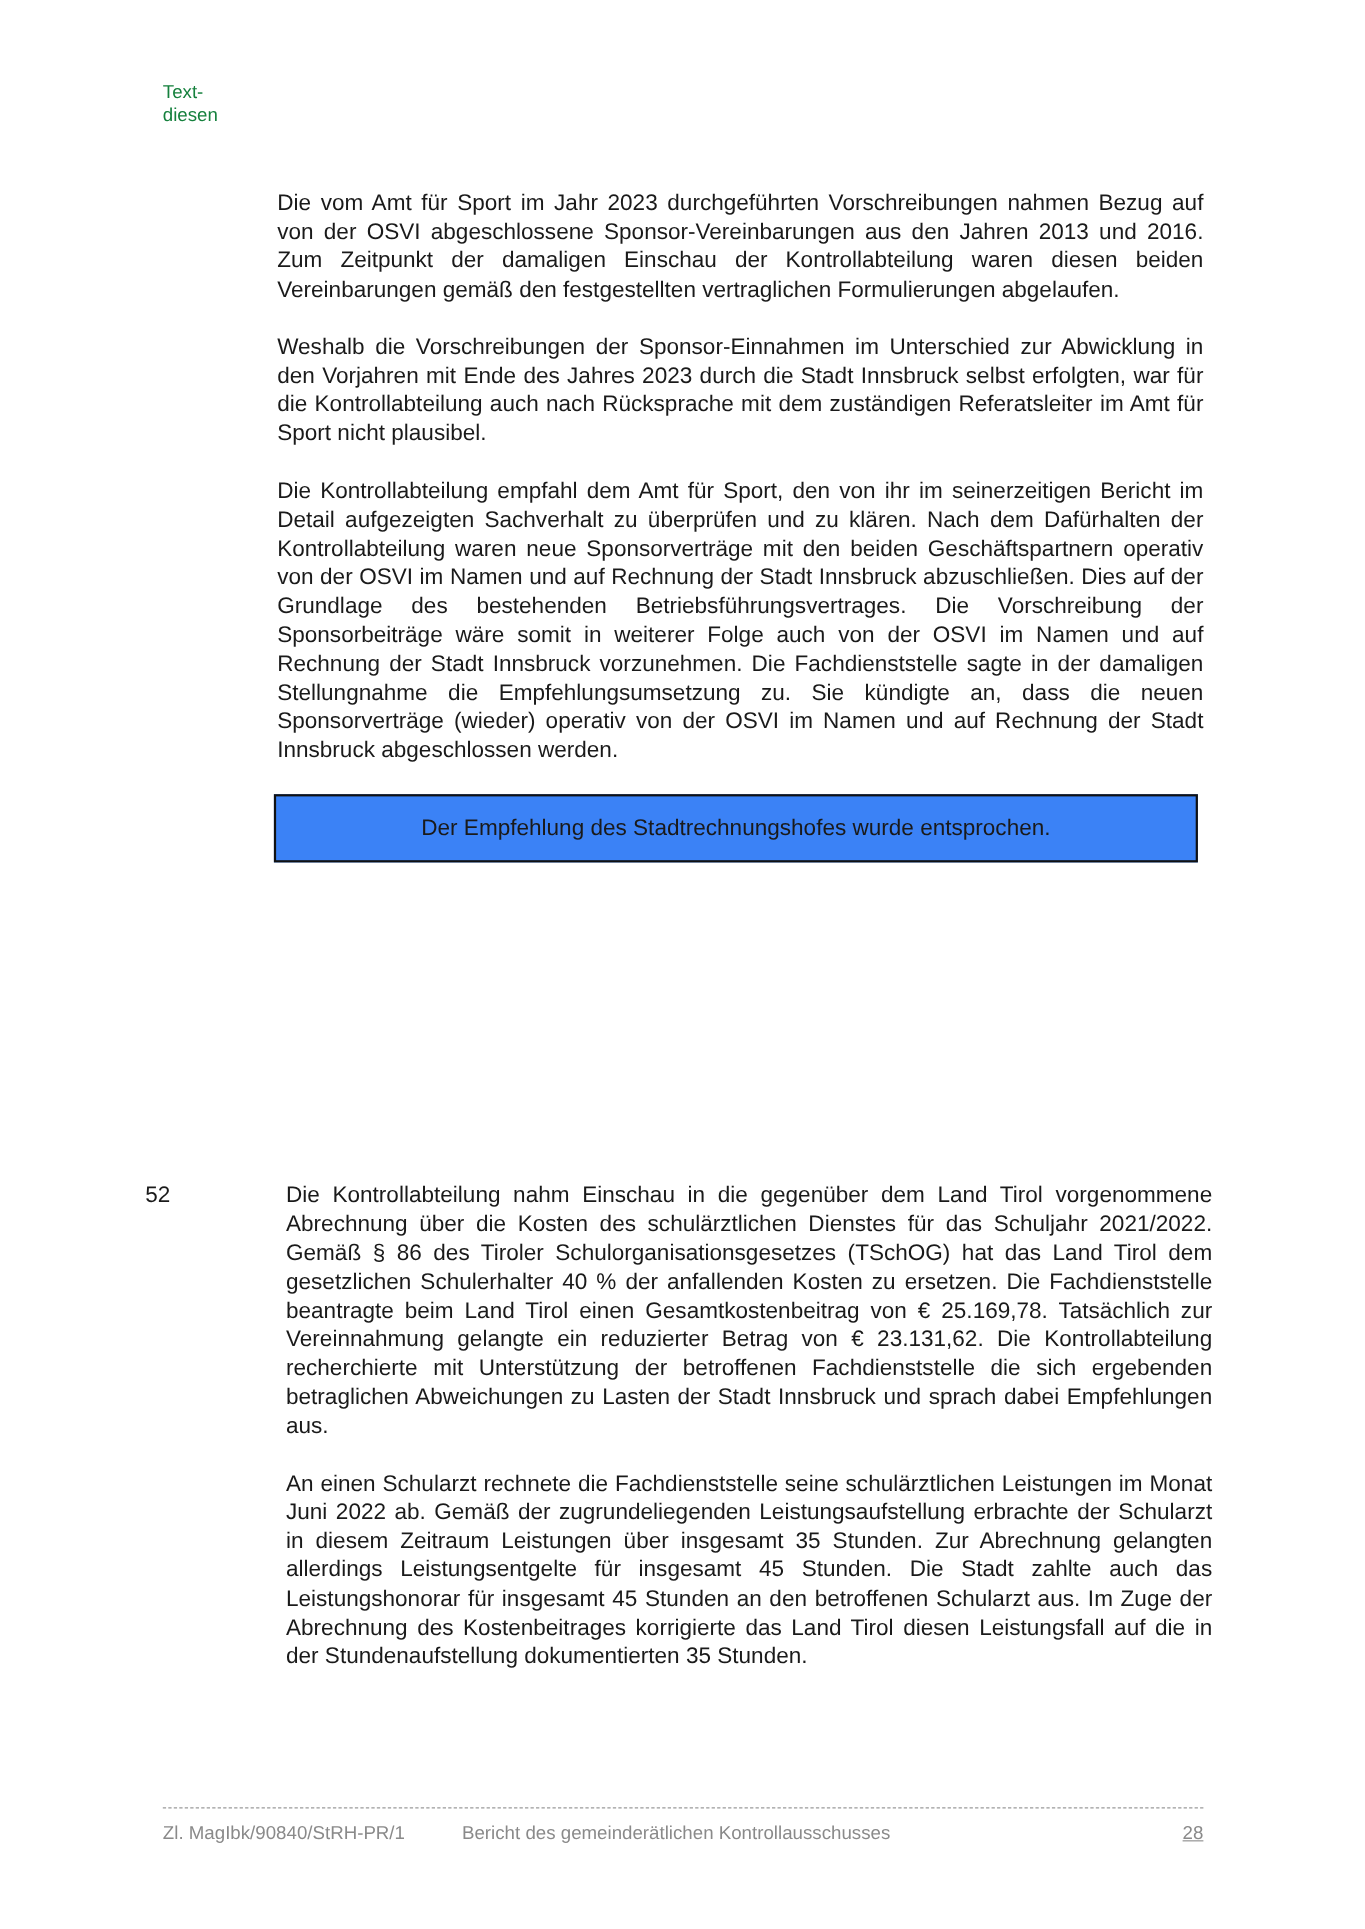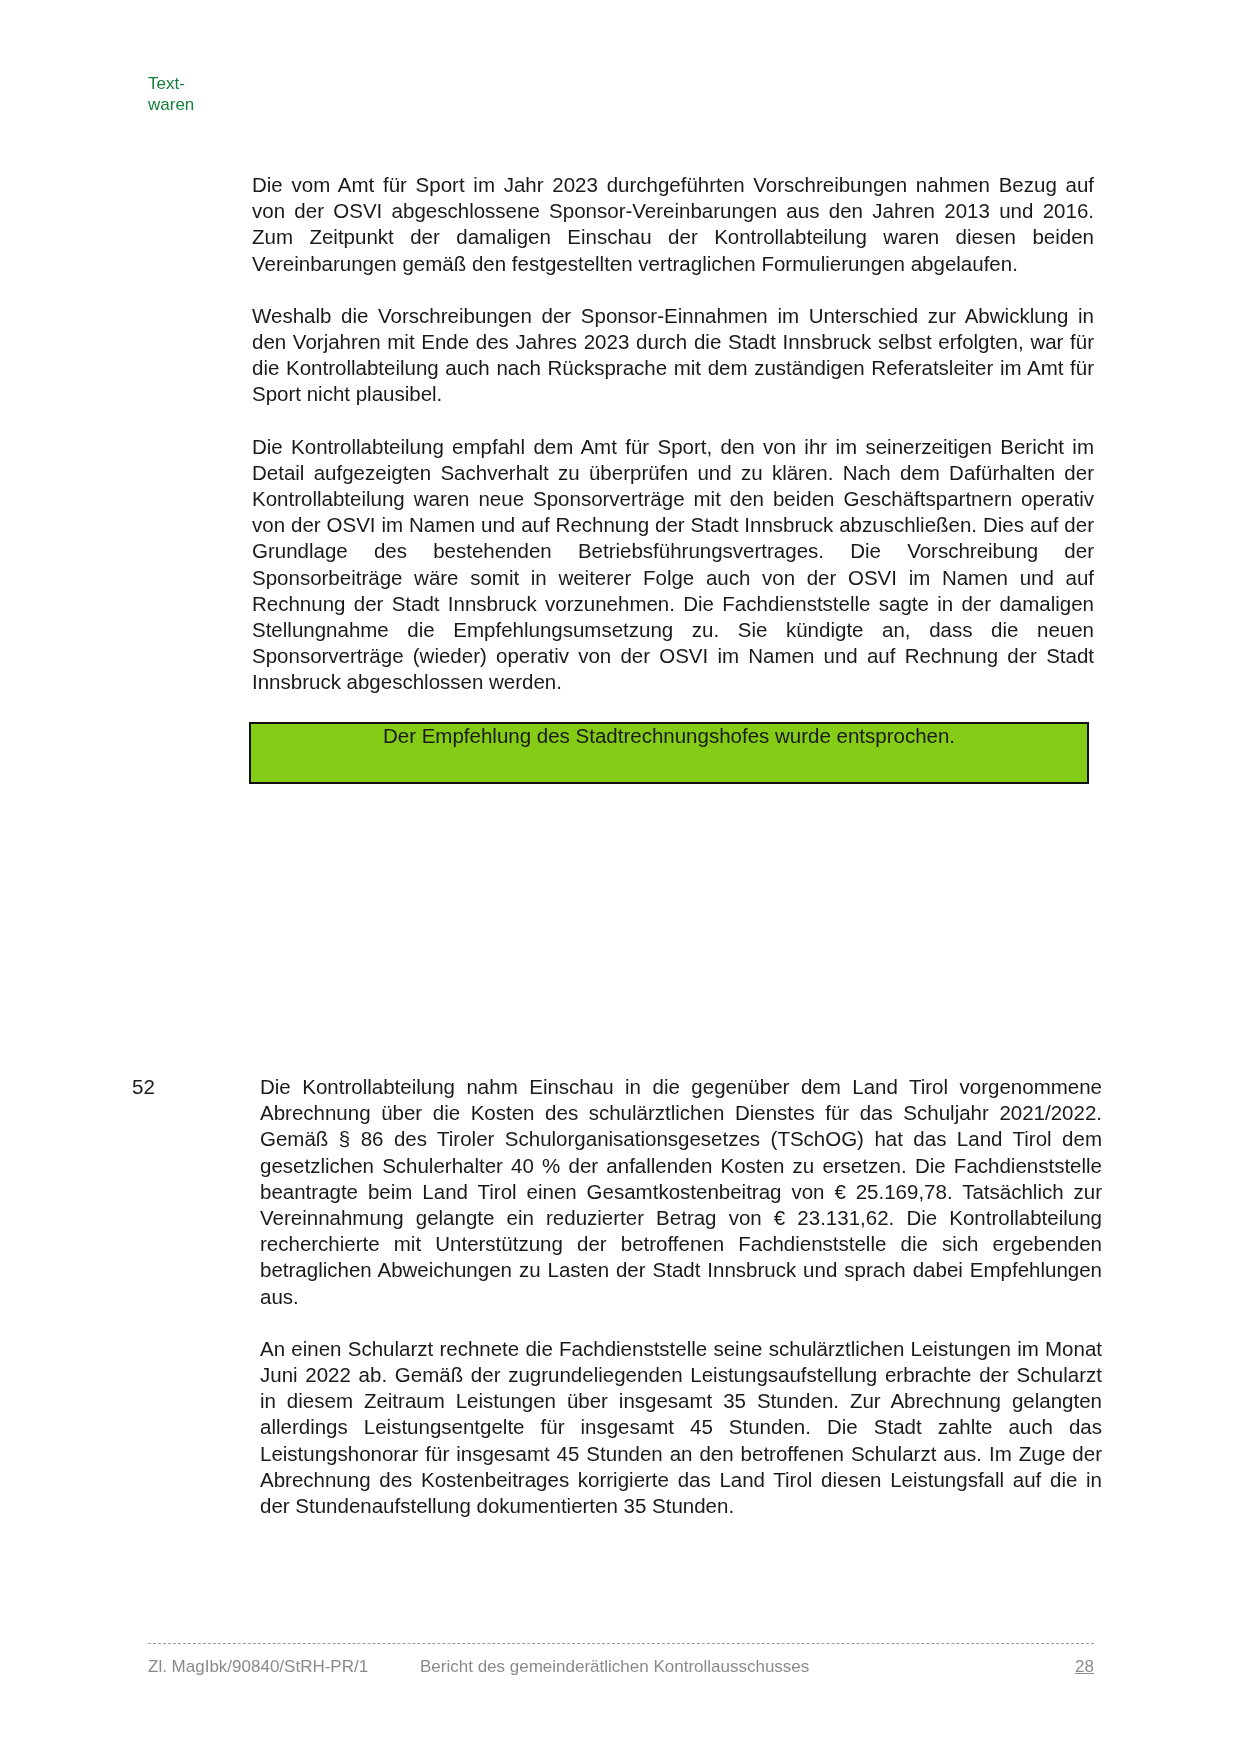--- a/index.html
+++ b/index.html
@@ -1,36 +1,36 @@
 <!DOCTYPE html>
 <html><head>
 <meta charset="utf-8">
 <style>
   html, body { margin: 0; padding: 0; background: #ffffff; }
   body { width: 1241px; height: 1754px; position: relative; overflow: hidden;
          font-family: "Liberation Sans", sans-serif; color: #1a1a1a; }
   .margin-label { position: absolute; left: 148px; top: 73px; font-size: 17px; line-height: 21px; color: #15803d; }
   .content { position: absolute; left: 252px; top: 172px; width: 842px; }
   .para { font-size: 20.5px; line-height: 26.2px; text-align: justify; margin: 0 0 26px 0; }
-  .box { margin: 10px 0 0 -3px; width: 836px; height: 58px; border: 2px solid #111; background: #84cc16;
-         display: flex; align-items: flex-start; justify-content: center; font-size: 20.5px; }
+  .box { margin: 10px 0 0 -3px; width: 836px; height: 58px; border: 2px solid #111; background: #3b82f6;
+         display: flex; align-items: center; justify-content: center; font-size: 20.5px; }
   .sec52 { position: absolute; left: 132px; top: 1074px; font-size: 20.5px; line-height: 26px; }
   .content2 { position: absolute; left: 260px; top: 1074px; width: 842px; }
   .footer-rule { position: absolute; left: 148px; top: 1643px; width: 946px; border-top: 1.5px dashed #9a9a9a; }
   .footer { position: absolute; left: 148px; top: 1657px; width: 946px; font-size: 17px; color: #8a8a8a; }
   .footer .ref { position: absolute; left: 0; }
   .footer .title { position: absolute; left: 272px; }
   .footer .page { position: absolute; right: 0; text-decoration: underline; }
 </style>
 </head>
 <body>
 
 <div class="margin-label">
   <div>Text-</div>
-  <div>waren</div>
+  <div>diesen</div>
 </div>
 
 <div class="content">
   <p class="para">Die vom Amt für Sport im Jahr 2023 durchgeführten Vorschreibungen nahmen Bezug auf von der OSVI abgeschlossene Sponsor-Vereinbarungen aus den Jahren 2013 und 2016. Zum Zeitpunkt der damaligen Einschau der Kontrollabteilung waren diesen beiden Vereinbarungen gemäß den festgestellten vertraglichen Formulierungen abgelaufen.</p>
   <p class="para">Weshalb die Vorschreibungen der Sponsor-Einnahmen im Unterschied zur Abwicklung in den Vorjahren mit Ende des Jahres 2023 durch die Stadt Innsbruck selbst erfolgten, war für die Kontrollabteilung auch nach Rücksprache mit dem zuständigen Referatsleiter im Amt für Sport nicht plausibel.</p>
   <p class="para">Die Kontrollabteilung empfahl dem Amt für Sport, den von ihr im seinerzeitigen Bericht im Detail aufgezeigten Sachverhalt zu überprüfen und zu klären. Nach dem Dafürhalten der Kontrollabteilung waren neue Sponsorverträge mit den beiden Geschäftspartnern operativ von der OSVI im Namen und auf Rechnung der Stadt Innsbruck abzuschließen. Dies auf der Grundlage des bestehenden Betriebsführungsvertrages. Die Vorschreibung der Sponsorbeiträge wäre somit in weiterer Folge auch von der OSVI im Namen und auf Rechnung der Stadt Innsbruck vorzunehmen. Die Fachdienststelle sagte in der damaligen Stellungnahme die Empfehlungsumsetzung zu. Sie kündigte an, dass die neuen Sponsorverträge (wieder) operativ von der OSVI im Namen und auf Rechnung der Stadt Innsbruck abgeschlossen werden.</p>
   <div class="box">
     <span>Der Empfehlung des Stadtrechnungshofes wurde entsprochen.</span>
   </div>
 </div>

